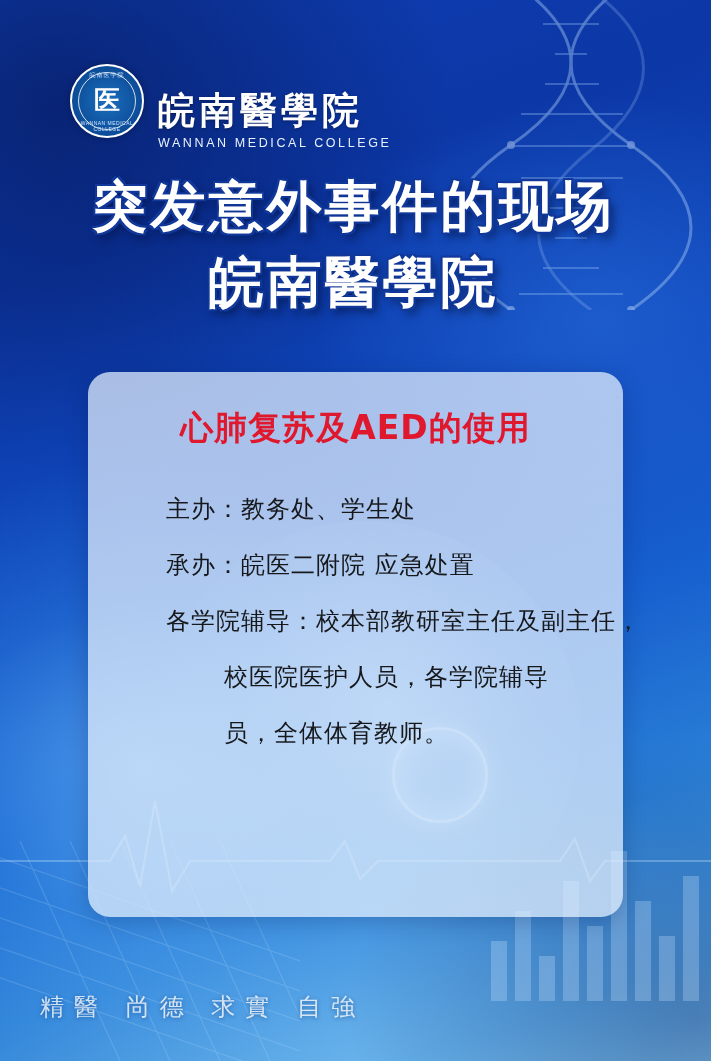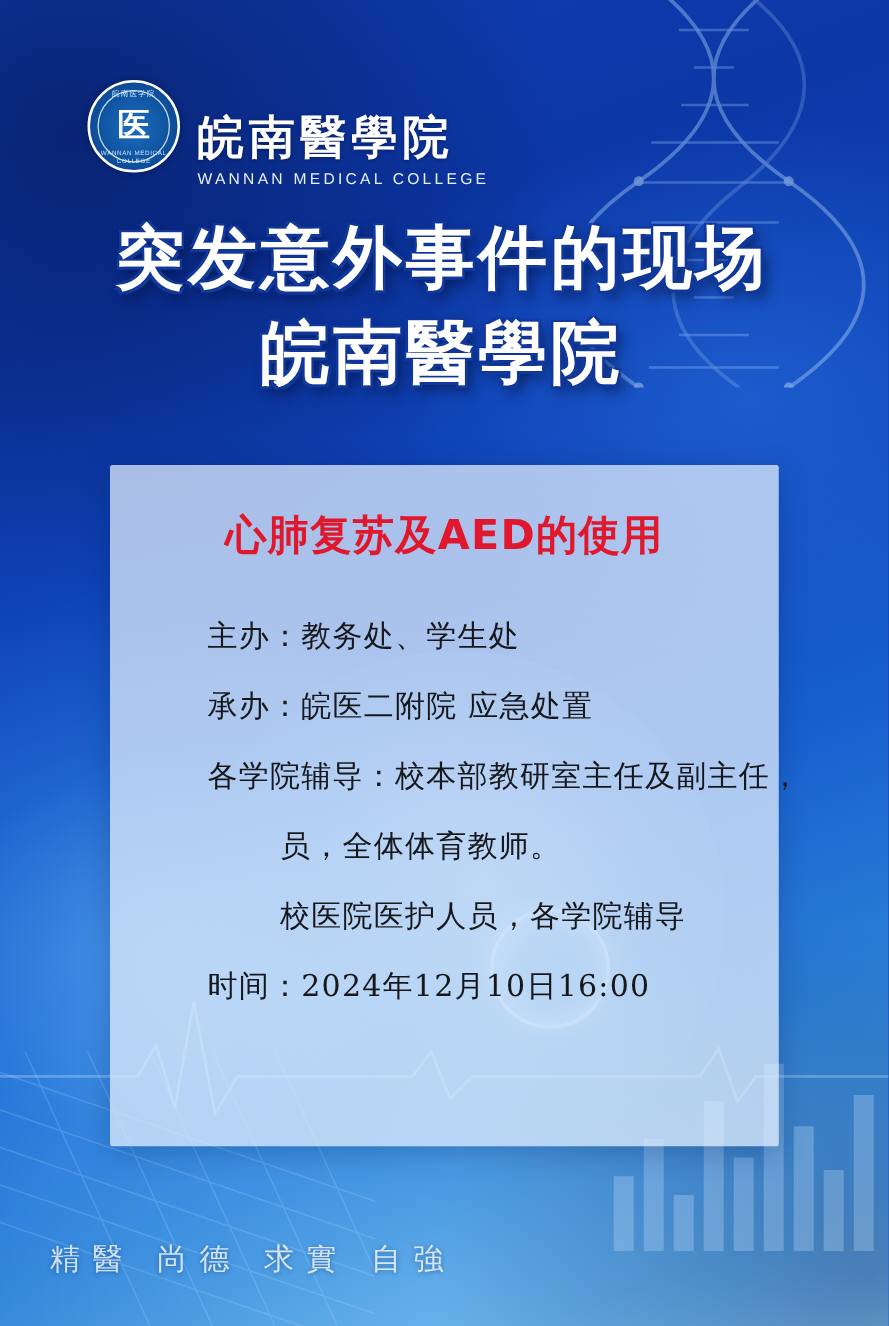--- a/index.html
+++ b/index.html
@@ -107,21 +107,21 @@
       -2px 2px 0 #123a9c,
       2px -2px 0 #123a9c,
       -2px -2px 0 #123a9c,
       4px 5px 10px rgba(2,16,60,.75);
   }
 
   
   .card{
     position:absolute;left:88px;top:372px;width:535px;height:545px;
     background:rgba(225,238,252,0.74);
-    border-radius:2px;
+    border-radius:22px;
     box-shadow:0 4px 22px rgba(3,25,80,.25);
   }
   .subtitle{
     text-align:center;
     margin-top:34px;
     font-family:"DejaVu Sans", sans-serif;
     font-weight:bold;
     font-size:33px;
     letter-spacing:1px;
     color:#e0182d;
@@ -243,21 +243,20 @@
     <div>突发意外事件的现场</div>
     <div>皖南醫學院</div>
   </div>
 
   <div class="card">
     <div class="subtitle">心肺复苏及AED的使用</div>
     <div class="lines">
       <div class="l">主办：教务处、学生处</div>
       <div class="l">承办：皖医二附院 应急处置</div>
       <div class="l">各学院辅导：校本部教研室主任及副主任，</div>
+      <div class="l indent">校医院医护人员，各学院辅导</div>
       <div class="l indent">员，全体体育教师。</div>
-      <div class="l indent">校医院医护人员，各学院辅导</div>
-      <div class="l">时间：2024年12月10日16:00</div>
     </div>
   </div>
 
   <div class="slogan">精醫 尚德 求實 自強</div>
 
 </div>
 
 </body></html>

